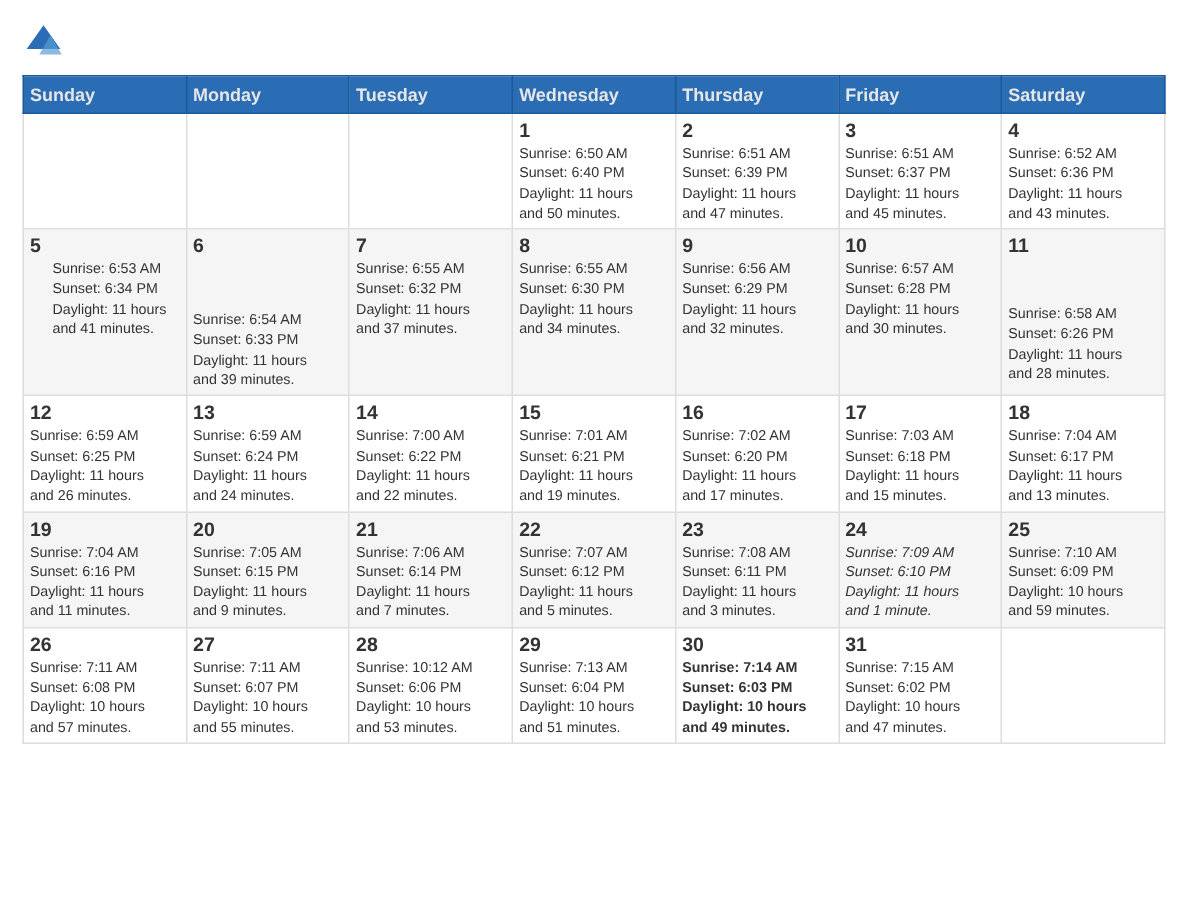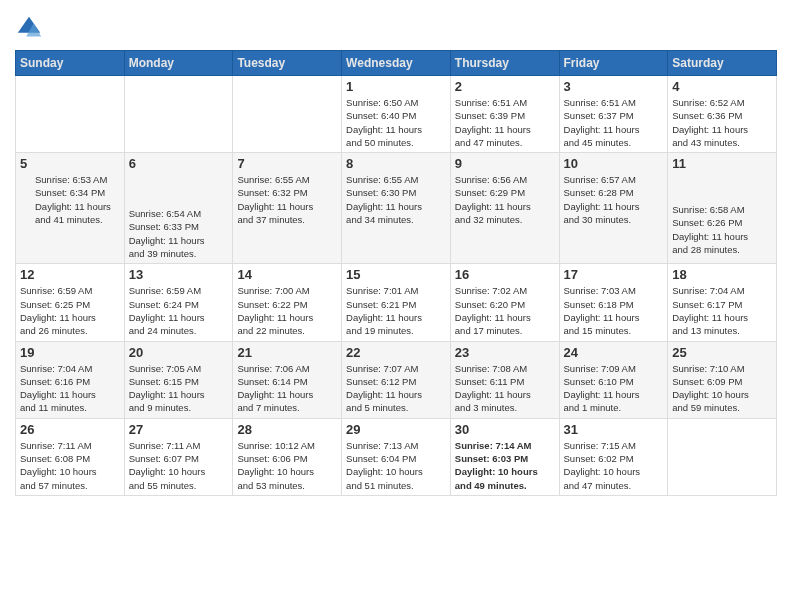--- a/index.html
+++ b/index.html
@@ -300,21 +300,21 @@
           </td>
           <td>
             <span class="day-number">23</span>
             <div class="day-info" style="white-space: pre-line;">Sunrise: 7:08 AM
 Sunset: 6:11 PM
 Daylight: 11 hours
 and 3 minutes.</div>
           </td>
           <td>
             <span class="day-number">24</span>
-            <div class="day-info" style="white-space: pre-line;">Sunrise: 7:09 AM
+            <div class="day-info" style="white-space: pre-line; font-style: italic;">Sunrise: 7:09 AM
 Sunset: 6:10 PM
 Daylight: 11 hours
 and 1 minute.</div>
           </td>
           <td>
             <span class="day-number">25</span>
             <div class="day-info" style="white-space: pre-line;">Sunrise: 7:10 AM
 Sunset: 6:09 PM
 Daylight: 10 hours
 and 59 minutes.</div>

